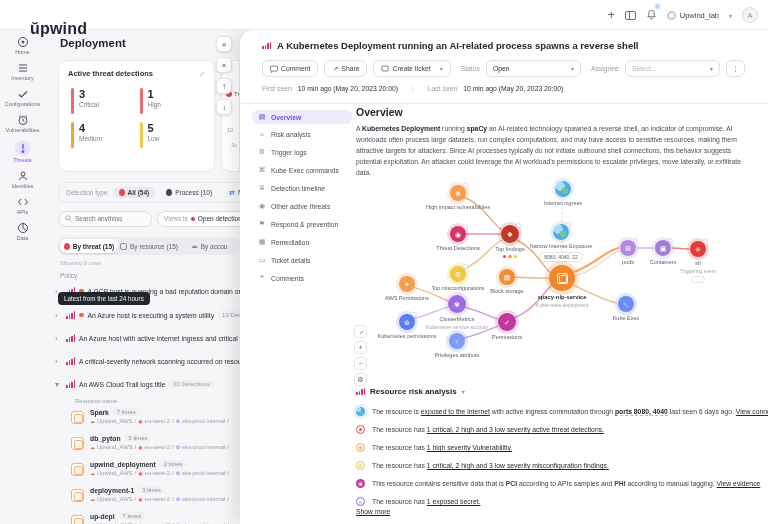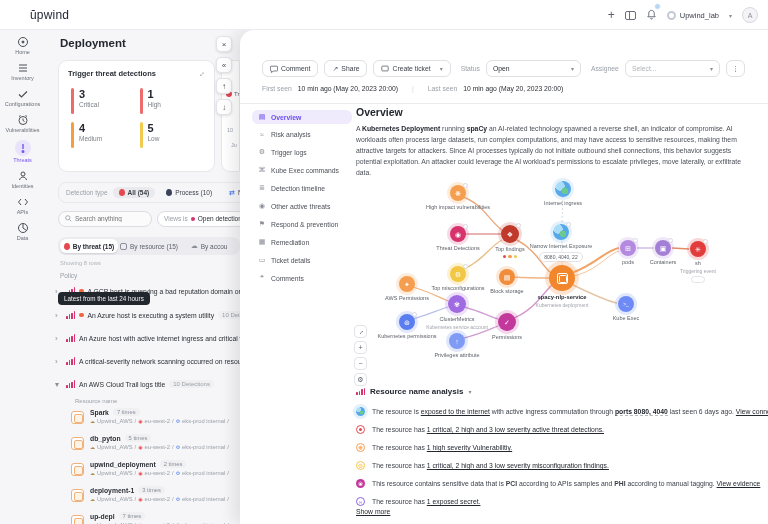--- a/index.html
+++ b/index.html
@@ -1,21 +1,21 @@
 <!DOCTYPE html>
 <html><head>
 <meta charset="utf-8">
 <style>
   * { margin:0; padding:0; box-sizing:border-box; }
   html,body { width:768px; height:524px; overflow:hidden; }
   body { font-family:"Liberation Sans","DejaVu Sans",sans-serif; background:#f6f6f8; color:#2b2f36; position:relative; }
 
   
   #topbar { position:absolute; top:0; left:0; right:0; height:30px; background:#fff; border-bottom:1px solid #ececf0; z-index:20; }
-  .logo { position:absolute; left:30px; top:8px; font-size:12px; font-weight:normal; letter-spacing:.2px; color:#1d2433; }
+  .logo { position:absolute; left:30px; top:20px; font-size:16px; font-weight:bold; letter-spacing:.2px; color:#1d2433; }
   .tb-right { position:absolute; right:10px; top:0; height:30px; display:flex; align-items:center; gap:10px; }
   .tb-icon { font-size:10px; color:#5a5f6a; line-height:1; }
   .panel-ic { width:11px; height:9px; border:1px solid #6a6f7a; border-radius:2px; position:relative; }
   .panel-ic::after { content:""; position:absolute; left:3px; top:0; bottom:0; width:1px; background:#6a6f7a; }
   .bell-wrap { position:relative; }
   .bell-badge { position:absolute; top:-3px; right:-4px; width:7px; height:7px; border-radius:50%; background:#b9d6f7; border:1px solid #fff; }
   .org { display:flex; align-items:center; gap:4px; font-size:7.5px; color:#3a3f47; }
   .org-ring { width:9px; height:9px; border-radius:50%; border:2px solid #c6c9d4; }
   .avatar { width:16px; height:16px; border-radius:50%; border:1px solid #d8d8e0; background:#f4f4f7; color:#8a8f99; font-size:7px; display:flex; align-items:center; justify-content:center; }
 
@@ -259,21 +259,21 @@
       </span>
     <span class="rail-label">Data</span>
   </div>
 </div>
 
 <div id="detections">
   <div class="det-title">Deployment</div>
 
   <div class="card">
     <div class="card-h">
-      <span class="card-title">Trigger threat detections</span>
+      <span class="card-title">Active threat detections</span>
       <span class="rot45">↔</span>
     </div>
     <div class="stats">
       <div class="stat">
         <span class="statbar" style="background:#ee6b6b;"></span>
         <span>
             <div class="v">3</div>
             <div class="l">Critical</div>
           </span>
       </div>
@@ -472,20 +472,29 @@
       <span class="rline1">
           <span class="rname">up-depl</span>
           <span class="rtimes">7 times</span>
         </span>
       <span class="rpath"><span class="pic" style="color:#b08c4f;">☁</span><span>Upwind_AWS</span> / <span class="pic" style="color:#e5484d;">◉</span><span>eu-west-2</span> / <span class="pic" style="color:#4a7df0;">⚙</span><span>eks-prod internal</span> /</span>
     </span>
   </div>
 </div>
 
 <div id="detail">
+  <div class="d-title-row">
+    <span class="bars">
+        <i></i>
+        <i></i>
+        <i></i>
+        <i></i>
+      </span>
+    <span class="d-title">A Kubernetes Deployment running an AI-related process spawns a reverse shell</span>
+  </div>
 
   <div class="actions">
     <span class="btn">
       <svg width="8" height="8" viewBox="0 0 10 10">
           <path d="M1.5 1.5h7a1 1 0 0 1 1 1v4a1 1 0 0 1-1 1H4L2 9.5V7.5h-.5a1 1 0 0 1-1-1v-4a1 1 0 0 1 1-1z" fill="none" stroke="#5a5f6a" stroke-width="1"></path>
         </svg>
       <span>Comment</span>
     </span>
     <span class="btn">
       <span style="font-size:7px;color:#5a5f6a;">↗</span>
@@ -718,21 +727,21 @@
     </div>
   </div>
 
   <div class="risk-title">
     <span class="bars">
         <i></i>
         <i></i>
         <i></i>
         <i></i>
       </span>
-    <span>Resource name analysis</span>
+    <span>Resource risk analysis</span>
     <span class="risk-caret">▾</span>
   </div>
 
   <div class="ritem" style="top:378px;">
     <span class="ricon globe" style="width:9px;height:9px;"></span>
     <span><span>The resource is </span><span class="rlink">exposed to the internet</span><span> with active ingress commutation through </span><span class="rb">ports 8080, 4040</span><span> last seen 6 days ago. </span><span class="rlink">View connections</span></span>
   </div>
   <div class="ritem" style="top:396px;">
     <span class="ricon ri-red"></span>
     <span><span>The resource has </span><span class="rem rlink">1 critical, 2 high and 3 low severity active threat detections.</span></span>

